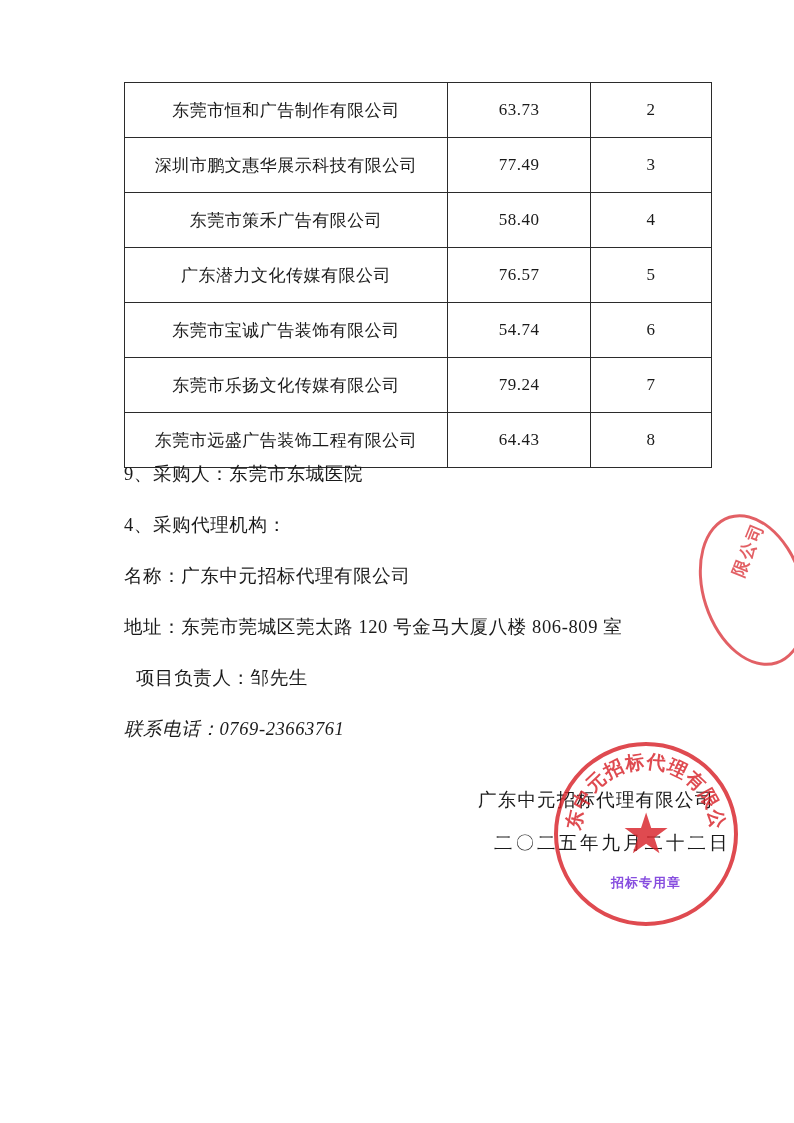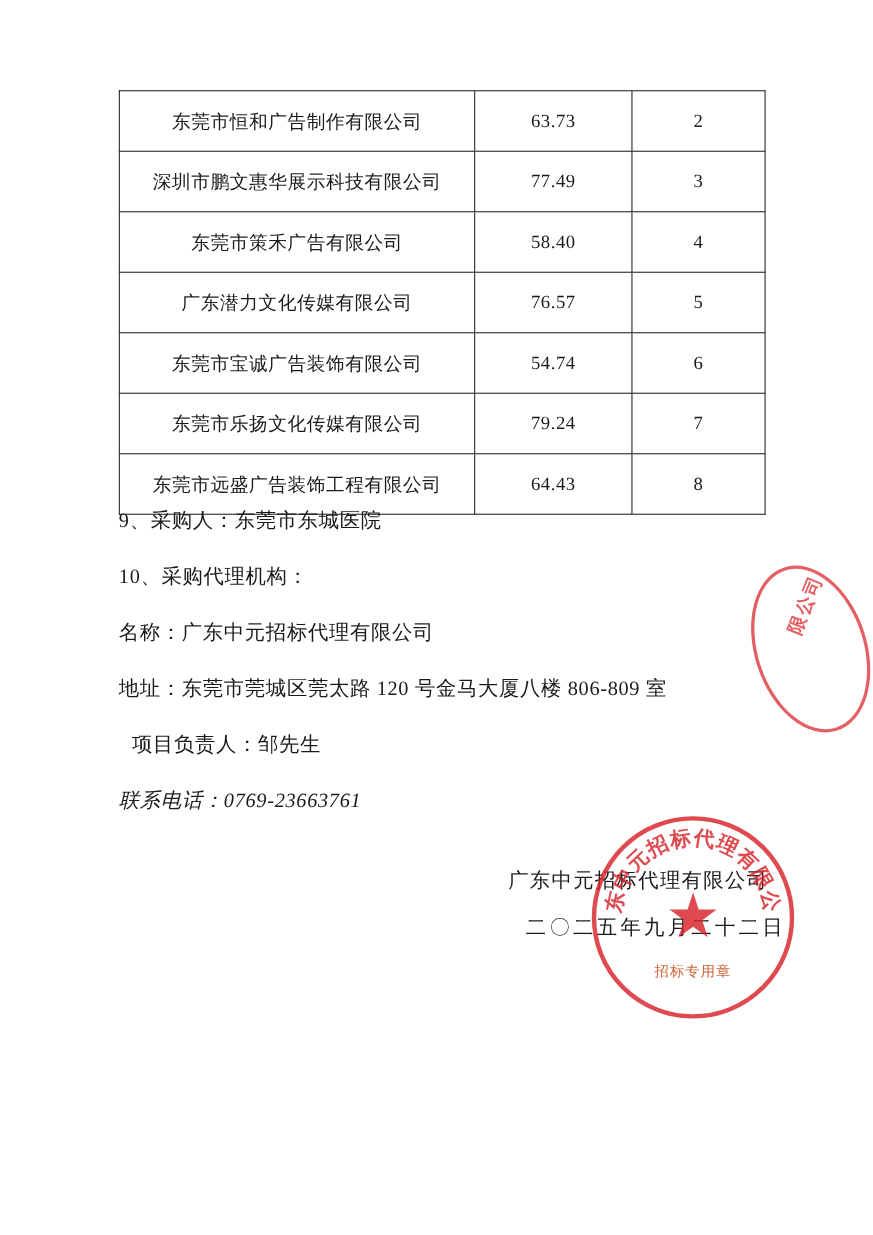--- a/index.html
+++ b/index.html
@@ -12,21 +12,21 @@
     background: #ffffff;
     font-family: "Liberation Serif", "DejaVu Serif", serif;
     color: #1a1a1a;
     position: relative;
     overflow: hidden;
   }
 
   .page {
     position: absolute;
     top: 0;
-    left: 0;
+    left: 16px;
     width: 636px;
     height: 1123px;
   }
 
   
   .bid-table {
     position: absolute;
     left: 108px;
     top: 82px;
     width: 578px;
@@ -103,24 +103,24 @@
     font-size: 19px;
     font-weight: bold;
     letter-spacing: 1px;
   }
   .stamp-bottom-text {
     position: absolute;
     width: 176px;
     text-align: center;
     left: 0;
     top: 128px;
-    color: #c2410c;
+    color: #6d28d9;
     font-size: 13px;
     letter-spacing: 1px;
-    font-weight: normal;
+    font-weight: bold;
   }
 
   
   .stamp-oval {
     position: absolute;
     left: 686px;
     top: 512px;
     width: 96px;
     height: 150px;
     opacity: 0.72;
@@ -189,21 +189,21 @@
       </tr>
       <tr>
         <td class="col-name">东莞市远盛广告装饰工程有限公司</td>
         <td class="col-score">64.43</td>
         <td class="col-rank">8</td>
       </tr>
     </tbody>
   </table>
 
   <div class="para p1">9、采购人：东莞市东城医院</div>
-  <div class="para p2">10、采购代理机构：</div>
+  <div class="para p2">4、采购代理机构：</div>
   <div class="para p3">名称：广东中元招标代理有限公司</div>
   <div class="para p4">地址：东莞市莞城区莞太路 120 号金马大厦八楼 806-809 室</div>
   <div class="para p5">项目负责人：邹先生</div>
   <div class="para" style="top:720px;font-style:italic;">联系电话：0769-23663761</div>
 
   <div class="sign sign-org">广东中元招标代理有限公司</div>
   <div class="sign sign-date">二〇二五年九月二十二日</div>
 
   <div class="stamp-oval">
     <div class="ring"></div>

